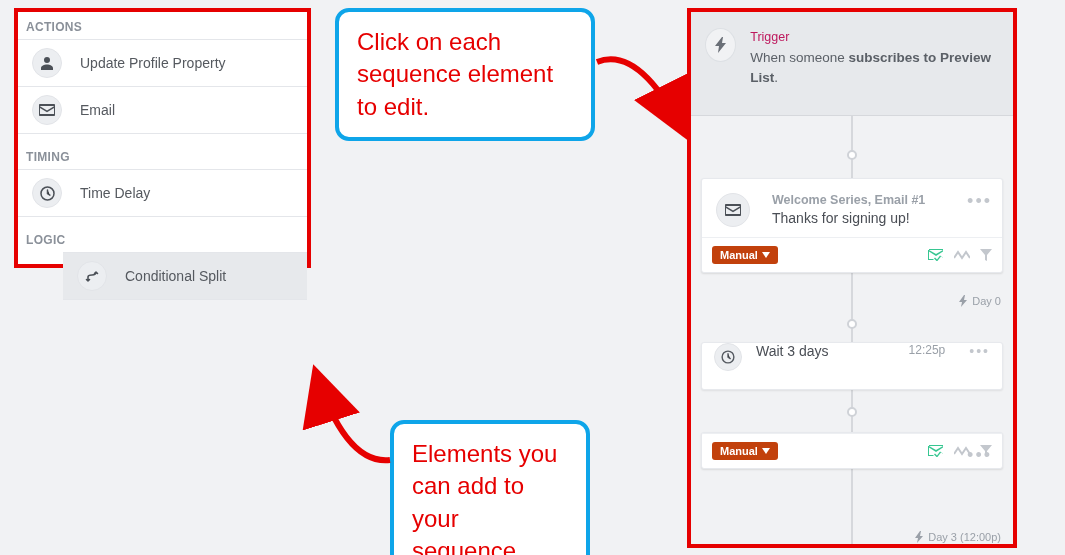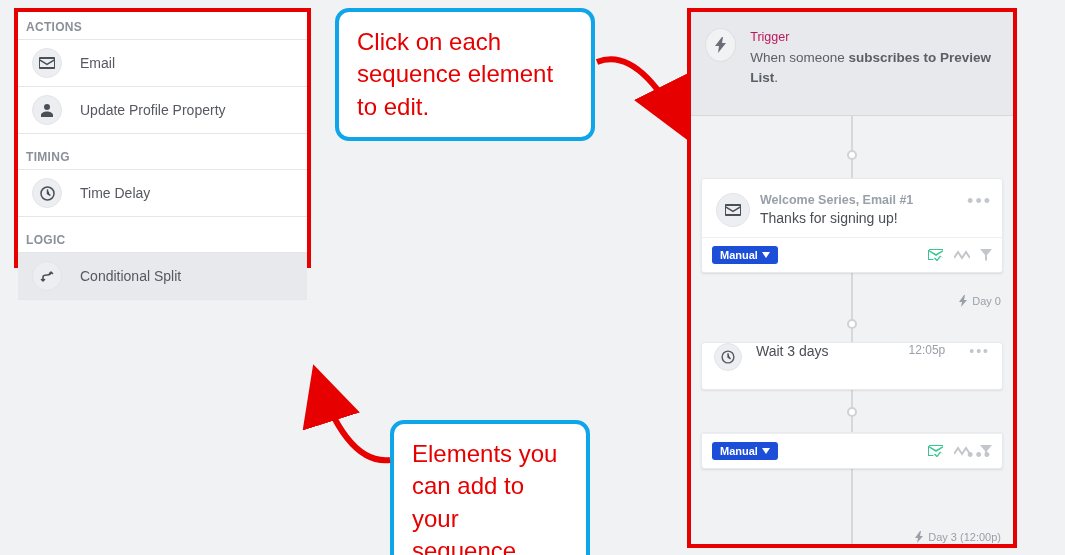--- a/index.html
+++ b/index.html
@@ -27,21 +27,21 @@
     border:1px solid #e4e6ea; border-left:none; border-right:none;
     background:#fff; margin-top:-1px;
   }
   .item .icon-wrap {
     width:30px; height:30px; border-radius:50%;
     background:#eceef1; display:flex; align-items:center; justify-content:center;
     color:#4b5057; font-size:15px;
     border:1px solid #e2e4e8;
   }
   .item-label { color:#55595f; font-size:14px; }
-  .item.selected { background:#e7e9ec; }
+  .item.selected { background:#e7e9ec;margin-left:45px; }
 
   svg { display:block; }
 
   
   .flow-wrap {
     position:absolute; right:48px; top:8px; width:330px; height:540px;
     border:4px solid #e60000; background:#f1f2f4; overflow:hidden;
   }
   .vline {
     position:absolute; left:50%; top:98px; bottom:0; width:2px; margin-left:-1px;
@@ -64,34 +64,34 @@
     position:absolute; left:50%; margin-left:-5px;
     width:10px; height:10px; border-radius:50%;
     background:#fff; border:2px solid #cfd2d7;
   }
 
   .card {
     position:absolute; left:10px; right:10px; background:#fff;
     border-radius:3px; box-shadow:0 1px 2px rgba(0,0,0,0.1);
     border:1px solid #e7e9ed;
   }
-  .card-body { display:flex; gap:10px; padding:14px 14px 10px 14px; align-items:flex-start; }
+  .card-body { display:flex; gap:22px; padding:14px 14px 10px 14px; align-items:flex-start; }
   .card-body .mail-icon {
     width:34px; height:34px; border-radius:50%; background:#eceef1;
     display:flex; align-items:center; justify-content:center; color:#4b5057;
     border:1px solid #e2e4e8; flex-shrink:0;
   }
   .card-title { font-size:12.5px; color:#9aa0a8; font-weight:600; margin-bottom:3px; }
   .card-subject { font-size:14px; color:#4a4e55; }
   .card-footer {
     border-top:1px solid #edeff2; padding:8px 10px;
     display:flex; align-items:center; justify-content:space-between;
   }
   .manual-badge {
-    background:#1d4ed8; color:#fff; font-size:11px; font-weight:700;
+    background:#c2410c; color:#fff; font-size:11px; font-weight:700;
     border-radius:3px; padding:3px 8px; display:inline-flex; align-items:center; gap:4px;
   }
   .card-footer .status-icons { display:flex; gap:10px; align-items:center; }
   .status-icons svg { color:#c3c7cd; }
   .status-icons svg.ok { color:#2cc38b; }
 
   .card .dots {
     position:absolute; top:12px; right:10px; color:#c3c7cd; font-size:18px; letter-spacing:2px;
   }
 
@@ -124,33 +124,33 @@
 
   .arrow-svg { position:absolute; overflow:visible; pointer-events:none; }
 </style>
 </head>
 <body>
 
 <div class="sidebar">
   <div class="section-header">ACTIONS</div>
   <div class="item">
     <span class="icon-wrap">
+      <svg width="14" height="14" viewBox="0 0 14 14">
+          <path fill="currentColor" d="M7 7a3 3 0 100-6 3 3 0 000 6zm0 1.5c-2.8 0-6 1.4-6 3.5V14h12v-2c0-2.1-3.2-3.5-6-3.5z"></path>
+        </svg>
+    </span>
+    <span class="item-label">Update Profile Property</span>
+  </div>
+  <div class="item">
+    <span class="icon-wrap">
       <svg width="16" height="12" viewBox="0 0 16 12">
           <path fill="currentColor" d="M1 0h14c.55 0 1 .45 1 1v10c0 .55-.45 1-1 1H1c-.55 0-1-.45-1-1V1c0-.55.45-1 1-1zm0 2v.3l7 4.2 7-4.2V2H1zm0 2.1V10h14V4.1L8 8.3 1 4.1z"></path>
         </svg>
     </span>
     <span class="item-label">Email</span>
-  </div>
-  <div class="item">
-    <span class="icon-wrap">
-      <svg width="14" height="14" viewBox="0 0 14 14">
-          <path fill="currentColor" d="M7 7a3 3 0 100-6 3 3 0 000 6zm0 1.5c-2.8 0-6 1.4-6 3.5V14h12v-2c0-2.1-3.2-3.5-6-3.5z"></path>
-        </svg>
-    </span>
-    <span class="item-label">Update Profile Property</span>
   </div>
 
   <div class="section-header" style="margin-top:8px">TIMING</div>
   <div class="item">
     <span class="icon-wrap">
       <svg width="15" height="15" viewBox="0 0 15 15">
           <circle cx="7.5" cy="7.5" r="6.5" fill="none" stroke="currentColor" stroke-width="1.5"></circle>
           <path stroke="currentColor" stroke-width="1.5" stroke-linecap="round" d="M7.5 4v3.7l2.4 1.5"></path>
         </svg>
     </span>
@@ -229,21 +229,21 @@
   <div class="node-dot" style="top:307px"></div>
 
   <div class="wait-card" style="top:330px">
     <span class="clock">
       <svg width="14" height="14" viewBox="0 0 15 15">
           <circle cx="7.5" cy="7.5" r="6.3" fill="none" stroke="#555a61" stroke-width="1.5"></circle>
           <path stroke="#555a61" stroke-width="1.5" stroke-linecap="round" d="M7.5 4v3.7l2.4 1.5"></path>
         </svg>
     </span>
     <span style="color:#4a4e55">Wait 3 days</span>
-    <span class="time">12:05p</span>
+    <span class="time">12:25p</span>
     <span class="wdots">•••</span>
   </div>
 
   <div class="node-dot" style="top:395px"></div>
 
   <div class="card" style="top:420px">
     <div class="dots">•••</div>
     <div class="card-footer">
       <span class="manual-badge">
         <span>Manual</span>

